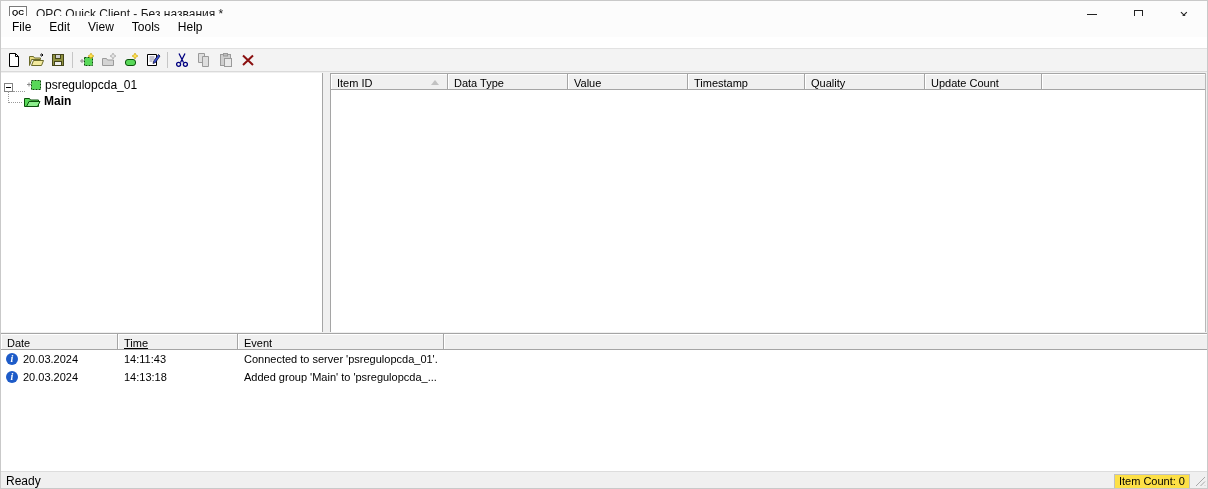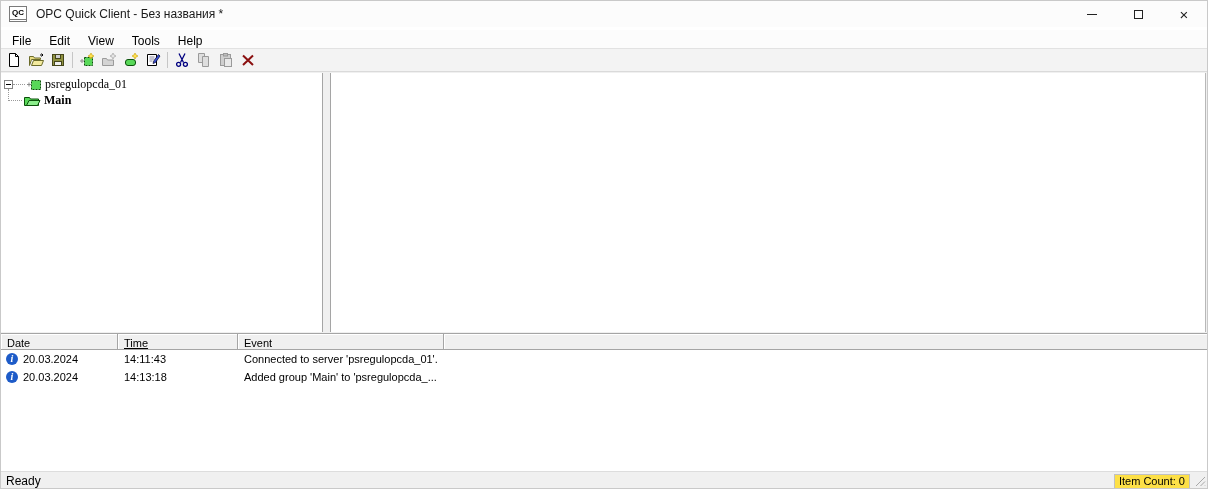--- a/index.html
+++ b/index.html
@@ -22,39 +22,39 @@
     border-bottom:3px double #7a7a7a;
   }
   .title { font-size:12px; color:#1a1a1a; }
   .win-controls { margin-left:auto; display:flex; height:100%; }
   .win-btn { width:46px; height:100%; display:flex; align-items:center; justify-content:center; cursor:default; }
   .glyph-min { width:10px; height:1px; background:#222; }
   .glyph-max { width:9px; height:9px; border:1px solid #222; }
   .glyph-close { font-size:15px; line-height:15px; color:#222; }
   
   .menubar {
-    position:absolute; left:0; top:29px; right:0; height:21px;
+    position:absolute; left:0; top:15px; right:0; height:21px;
     background:#fcfcfc; display:flex; align-items:center; padding-left:2px;
   }
   .menu-item { font-size:12px; padding:2px 9px; }
   
   .toolbar {
     position:absolute; left:0; top:47px; right:0; height:24px;
     background:#f3f3f3; border-top:1px solid #e2e2e2; border-bottom:1px solid #dadada;
     display:flex; align-items:center; padding-left:2px;
   }
   .tb-btn { width:22px; height:20px; display:flex; align-items:center; justify-content:center; }
   .tb-sep { width:1px; height:16px; background:#c6c6c6; margin:0 3px; }
   
   .main-bg { position:absolute; left:0; top:71px; right:0; height:261px; background:#f0f0f0; }
   .tree-panel {
     position:absolute; left:0; top:72px; width:322px; height:259px;
     background:#fff; border-right:1px solid #a5a5a5; padding-top:3px;
   }
-  .tree-row { display:flex; align-items:center; height:16px; font-size:12px; white-space:nowrap;font-family:Liberation Serif, serif; }
+  .tree-row { display:flex; align-items:flex-end; height:16px; font-size:12px; white-space:nowrap; }
   .expand-box {
     width:9px; height:9px; border:1px solid #848484; background:#fff;
     position:relative; margin-left:3px; flex:0 0 auto;
   }
   .expand-box::after { content:""; position:absolute; left:1px; right:1px; top:3px; height:1px; background:#000; }
   .hdots { width:12px; height:1px; border-top:1px dotted #9a9a9a; flex:0 0 auto; }
   .connector { width:14px; height:12px; border-left:1px dotted #9a9a9a; border-bottom:1px dotted #9a9a9a; margin-left:7px; transform:translateY(-5px); flex:0 0 auto; }
   .tree-icon { flex:0 0 auto; margin:0 3px 0 1px; }
   .tree-label { font-size:12px; }
   .bold { font-weight:bold; }
@@ -220,20 +220,32 @@
       <div class="connector"></div>
       <svg class="tree-icon" width="18" height="14">
         <path d="M1.5 12.5v-8h5l1 1.5h8v6.5z" fill="#58d858" stroke="#0a500a"></path>
         <path d="M3.5 12.5l2.5-5h11l-2.5 5z" fill="#8bee8b" stroke="#0a500a"></path>
       </svg>
       <span class="tree-label bold">Main</span>
     </div>
   </div>
 
   <div class="items-panel">
+    <div class="lv-header">
+      <div class="hcell" style="width:117px;">
+        <span>Item ID</span>
+        <span class="sort-arrow"></span>
+      </div>
+      <div class="hcell" style="width:120px;">Data Type</div>
+      <div class="hcell" style="width:120px;">Value</div>
+      <div class="hcell" style="width:117px;">Timestamp</div>
+      <div class="hcell" style="width:120px;">Quality</div>
+      <div class="hcell" style="width:117px;">Update Count</div>
+      <div class="hcell hfill"></div>
+    </div>
     <div style="height:240px;"></div>
   </div>
 
   <div class="log-panel">
     <div class="lv-header">
       <div class="hcell" style="width:117px;">Date</div>
       <div class="hcell" style="width:120px;text-decoration:underline;">Time</div>
       <div class="hcell" style="width:206px;">Event</div>
       <div class="hcell hfill"></div>
     </div>

